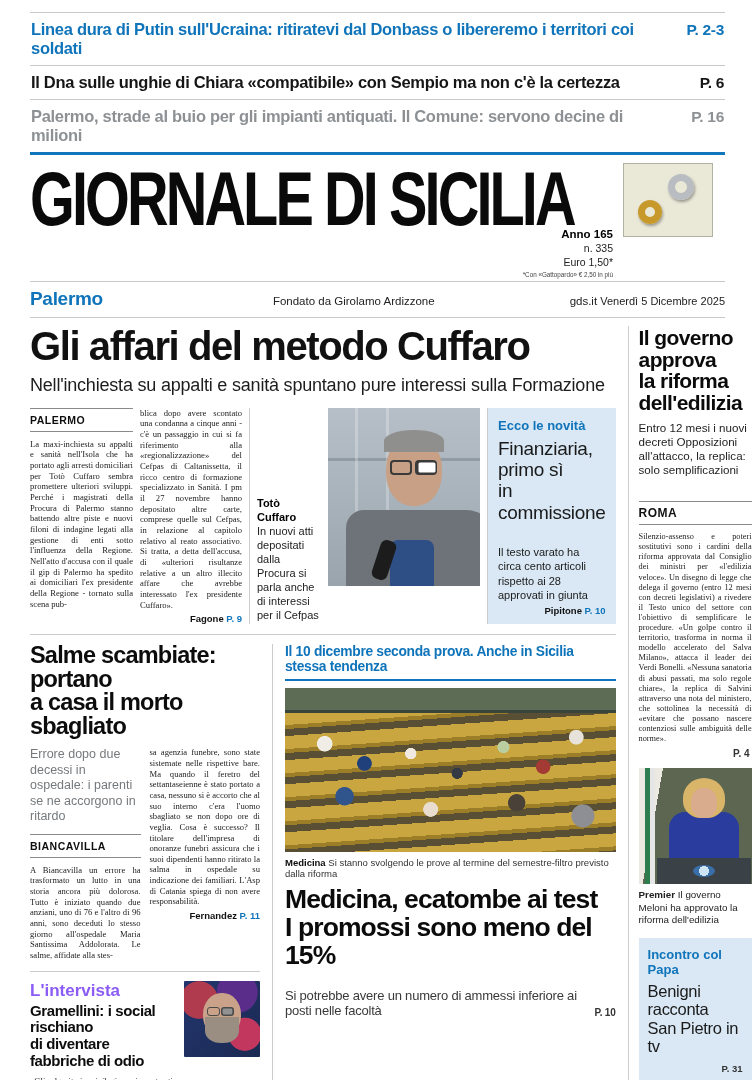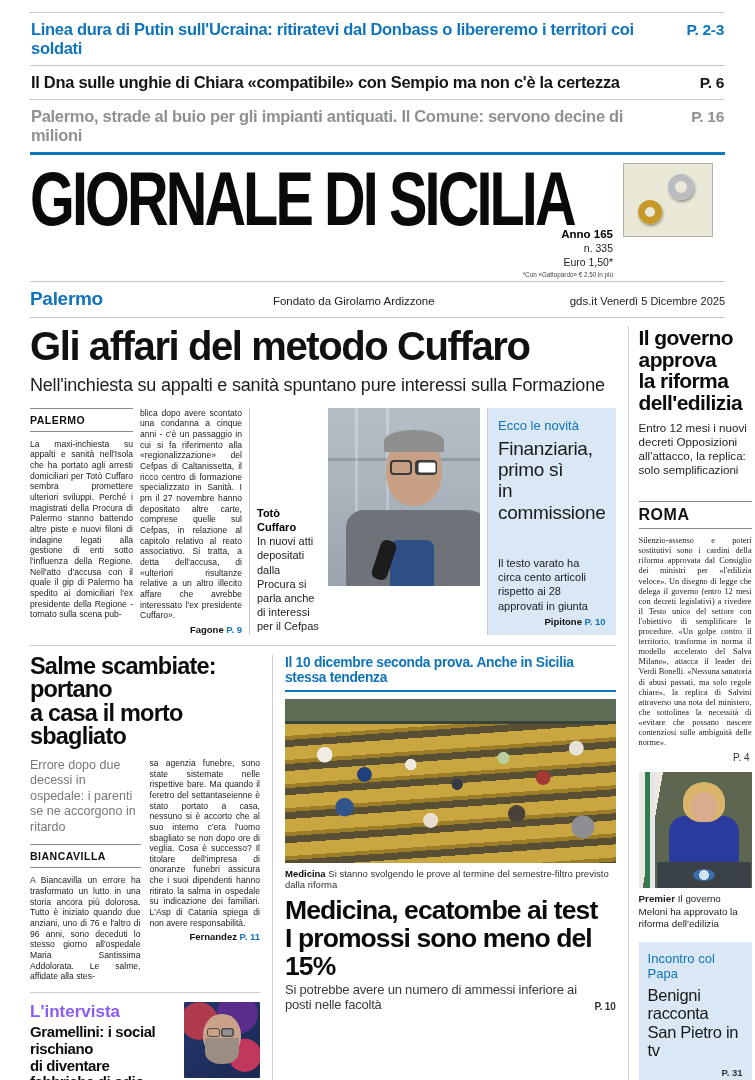--- a/index.html
+++ b/index.html
@@ -35,41 +35,41 @@
   
   .main{display:grid;grid-template-columns:1fr 124px;column-gap:12px;margin-top:8px}
   .rightcol{border-left:1px solid #ccc;padding-left:10px}
 
   .lead h2{font-size:40px;margin:0 0 8px;letter-spacing:-1.4px;line-height:1.02}
   .lead-deck{font-size:18px;color:#1d1d1d;margin:0 0 12px;letter-spacing:-0.2px}
   .leadcols{display:flex;gap:7px;align-items:stretch}
   .tcol{width:103px;flex:none}
   .colB{border-right:1px solid #ccc;padding-right:7px;width:110px}
   .kicker{font-size:10.5px;font-weight:bold;letter-spacing:.5px;border-top:1px solid #8a8a8a;border-bottom:1px solid #8a8a8a;padding:5px 0;margin-bottom:7px;color:#0e0e0e}
-  .body{font-family:Liberation Sans, sans-serif;font-size:8.6px;line-height:1.24;text-align:justify;color:#1b1b1b}
+  .body{font-family:Liberation Serif, serif;font-size:8.6px;line-height:1.24;text-align:justify;color:#1b1b1b}
   .byline{text-align:right;font-size:9.5px;font-weight:bold;margin-top:3px;color:#111}
   .bp{color:#0f74ba}
   .capcol{width:64px;flex:none;display:flex;flex-direction:column;justify-content:flex-end;font-size:11px;line-height:1.28;color:#222;padding-bottom:2px}
   .capname{font-weight:bold;color:#000}
 
   
   .photo-cuffaro{width:152px;flex:none;height:178px;position:relative;overflow:hidden;background:linear-gradient(180deg,#b6bfc7 0%,#aab4bd 45%,#9aa4ad 100%)}
   .photo-cuffaro::before{content:"";position:absolute;inset:0;background:
     linear-gradient(90deg,transparent 0 18%,rgba(255,255,255,.25) 18% 20%,transparent 20% 38%,rgba(255,255,255,.25) 38% 40%,transparent 40%),
     linear-gradient(0deg,transparent 0 70%,rgba(90,100,110,.35) 70% 72%,transparent 72%)}
   .c-body{position:absolute;left:18px;bottom:-6px;width:150px;height:82px;background:#6d7378;border-radius:18px 30px 0 0}
   .c-shirt{position:absolute;left:62px;bottom:0;width:44px;height:46px;background:#2e4e86;border-radius:8px 8px 0 0}
   .c-face{position:absolute;left:58px;top:28px;width:56px;height:70px;background:#c8a086;border-radius:46%}
   .c-hair{position:absolute;left:56px;top:22px;width:60px;height:22px;background:#8f8f8d;border-radius:50% 50% 0 0}
   .c-glasses{position:absolute;left:62px;top:52px;width:22px;height:15px;border:2.5px solid #3a3a3a;border-radius:4px;box-shadow:26px 0 0 -2.5px #fff, 25px 0 0 0 #3a3a3a}
   .c-mic{position:absolute;left:48px;bottom:6px;width:16px;height:40px;background:#1c1c1c;border-radius:6px;transform:rotate(18deg)}
 
   
   .bluebox{flex:1;background:#d9e8f4;padding:10px 10px 8px;display:flex;flex-direction:column;border-left:1px solid #ccc;min-height:178px}
-  .bk{color:#0f74ba;font-weight:normal;font-size:13px;margin-bottom:5px}
+  .bk{color:#0f74ba;font-weight:bold;font-size:13px;margin-bottom:5px}
   .bt{font-size:19px;line-height:1.12;font-weight:400;letter-spacing:-0.3px;color:#1a1a1a;white-space:pre-line}
   .btx{font-size:11px;line-height:1.3;margin-top:auto;color:#1a1a1a}
 
   .sep{border:none;border-top:1px solid #ccc;margin:10px 0 9px}
 
   
   .row2{display:grid;grid-template-columns:230px 1fr;column-gap:12px}
   .medcol{border-left:1px solid #ccc;padding-left:12px}
 
   .salme h3{font-size:23.5px;line-height:1.0;letter-spacing:-0.8px;margin:0 0 9px;white-space:pre-line;color:#0c0c0c}
@@ -102,30 +102,30 @@
     radial-gradient(circle at 18% 66%,#30548c 0 3%,transparent 3.3%),
     radial-gradient(circle at 44% 74%,#e8ddcf 0 3.2%,transparent 3.5%),
     radial-gradient(circle at 70% 70%,#4a4239 0 3.2%,transparent 3.5%),
     radial-gradient(circle at 90% 78%,#8d8f95 0 3.4%,transparent 3.7%),
     repeating-linear-gradient(176deg,#c9a63f 0 13px,#9c7d28 13px 17px,#584f35 17px 24px),
     linear-gradient(#c9a63f,#c9a63f)}
   .med-photo::before{content:"";position:absolute;left:0;top:0;right:0;height:22px;background:#5d6d55}
   .med-photo::after{content:"";position:absolute;left:0;top:22px;right:0;height:3px;background:#39453a}
   .med-cap{font-size:9.5px;color:#333;margin:5px 0 7px}
   .med-cap b{color:#0c0c0c}
-  .medcol h3{font-size:26.5px;line-height:1.05;letter-spacing:-0.9px;margin:0 0 2px;white-space:pre-line;color:#0b0b0b}
+  .medcol h3{font-size:26.5px;line-height:1.05;letter-spacing:-0.9px;margin:0 0 18px;white-space:pre-line;color:#0b0b0b}
   .med-deck{display:flex;justify-content:space-between;align-items:flex-end;font-size:13px;color:#3a3a3a;letter-spacing:-0.2px}
   .pg-dark{font-weight:bold;font-size:10px;color:#333;flex:none;margin-left:8px}
 
   
   .rc-h{font-size:21px;line-height:1.03;letter-spacing:-0.6px;margin:1px 0 7px;white-space:pre-line;color:#0b0b0b;font-weight:bold}
   .rc-deck{font-size:11.6px;line-height:1.22;color:#1e1e1e;margin-bottom:24px}
-  .rc-kicker{font-size:16px;font-weight:bold;letter-spacing:.5px;border-top:1px solid #8a8a8a;border-bottom:1px solid #8a8a8a;padding:4px 0;margin-bottom:7px}
+  .rc-kicker{font-size:12px;font-weight:bold;letter-spacing:.5px;border-top:1px solid #8a8a8a;border-bottom:1px solid #8a8a8a;padding:4px 0;margin-bottom:7px}
   .rc-body{font-family:"Liberation Serif",serif;font-size:8.3px;line-height:1.22;text-align:justify;color:#1b1b1b}
-  .rc-pg{text-align:right;font-weight:normal;font-size:10px;color:#333;margin:4px 2px 9px}
+  .rc-pg{text-align:right;font-weight:bold;font-size:10px;color:#333;margin:4px 2px 9px}
   .rc-photo{height:116px;position:relative;overflow:hidden;background:linear-gradient(100deg,#ece9e2 0 18%,#5c6650 18% 100%)}
   .m-flag{position:absolute;left:6px;top:0;width:10px;height:100%;background:linear-gradient(90deg,#2e7d4f 0 50%,#e6e6e6 50% 100%)}
   .m-hair{position:absolute;left:44px;top:10px;width:42px;height:40px;background:#d9b56a;border-radius:50% 50% 42% 42%}
   .m-face{position:absolute;left:52px;top:20px;width:26px;height:30px;background:#d8ac8c;border-radius:46%}
   .m-body{position:absolute;left:30px;top:44px;width:70px;height:52px;background:#2a3d9e;border-radius:16px 16px 0 0}
   .m-podium{position:absolute;left:18px;bottom:0;width:94px;height:26px;background:#3a4147}
   .m-emblem{position:absolute;left:54px;bottom:7px;width:22px;height:12px;background:radial-gradient(circle,#cfe4f2 0 40%,#3a6ea8 41% 100%);border-radius:50%}
   .rc-cap{font-size:9.8px;line-height:1.28;margin:5px 0 11px;color:#222}
   .rc-box{background:#d9e8f4;padding:9px 9px 7px}
   .rc-box .bt{font-size:16.5px}

